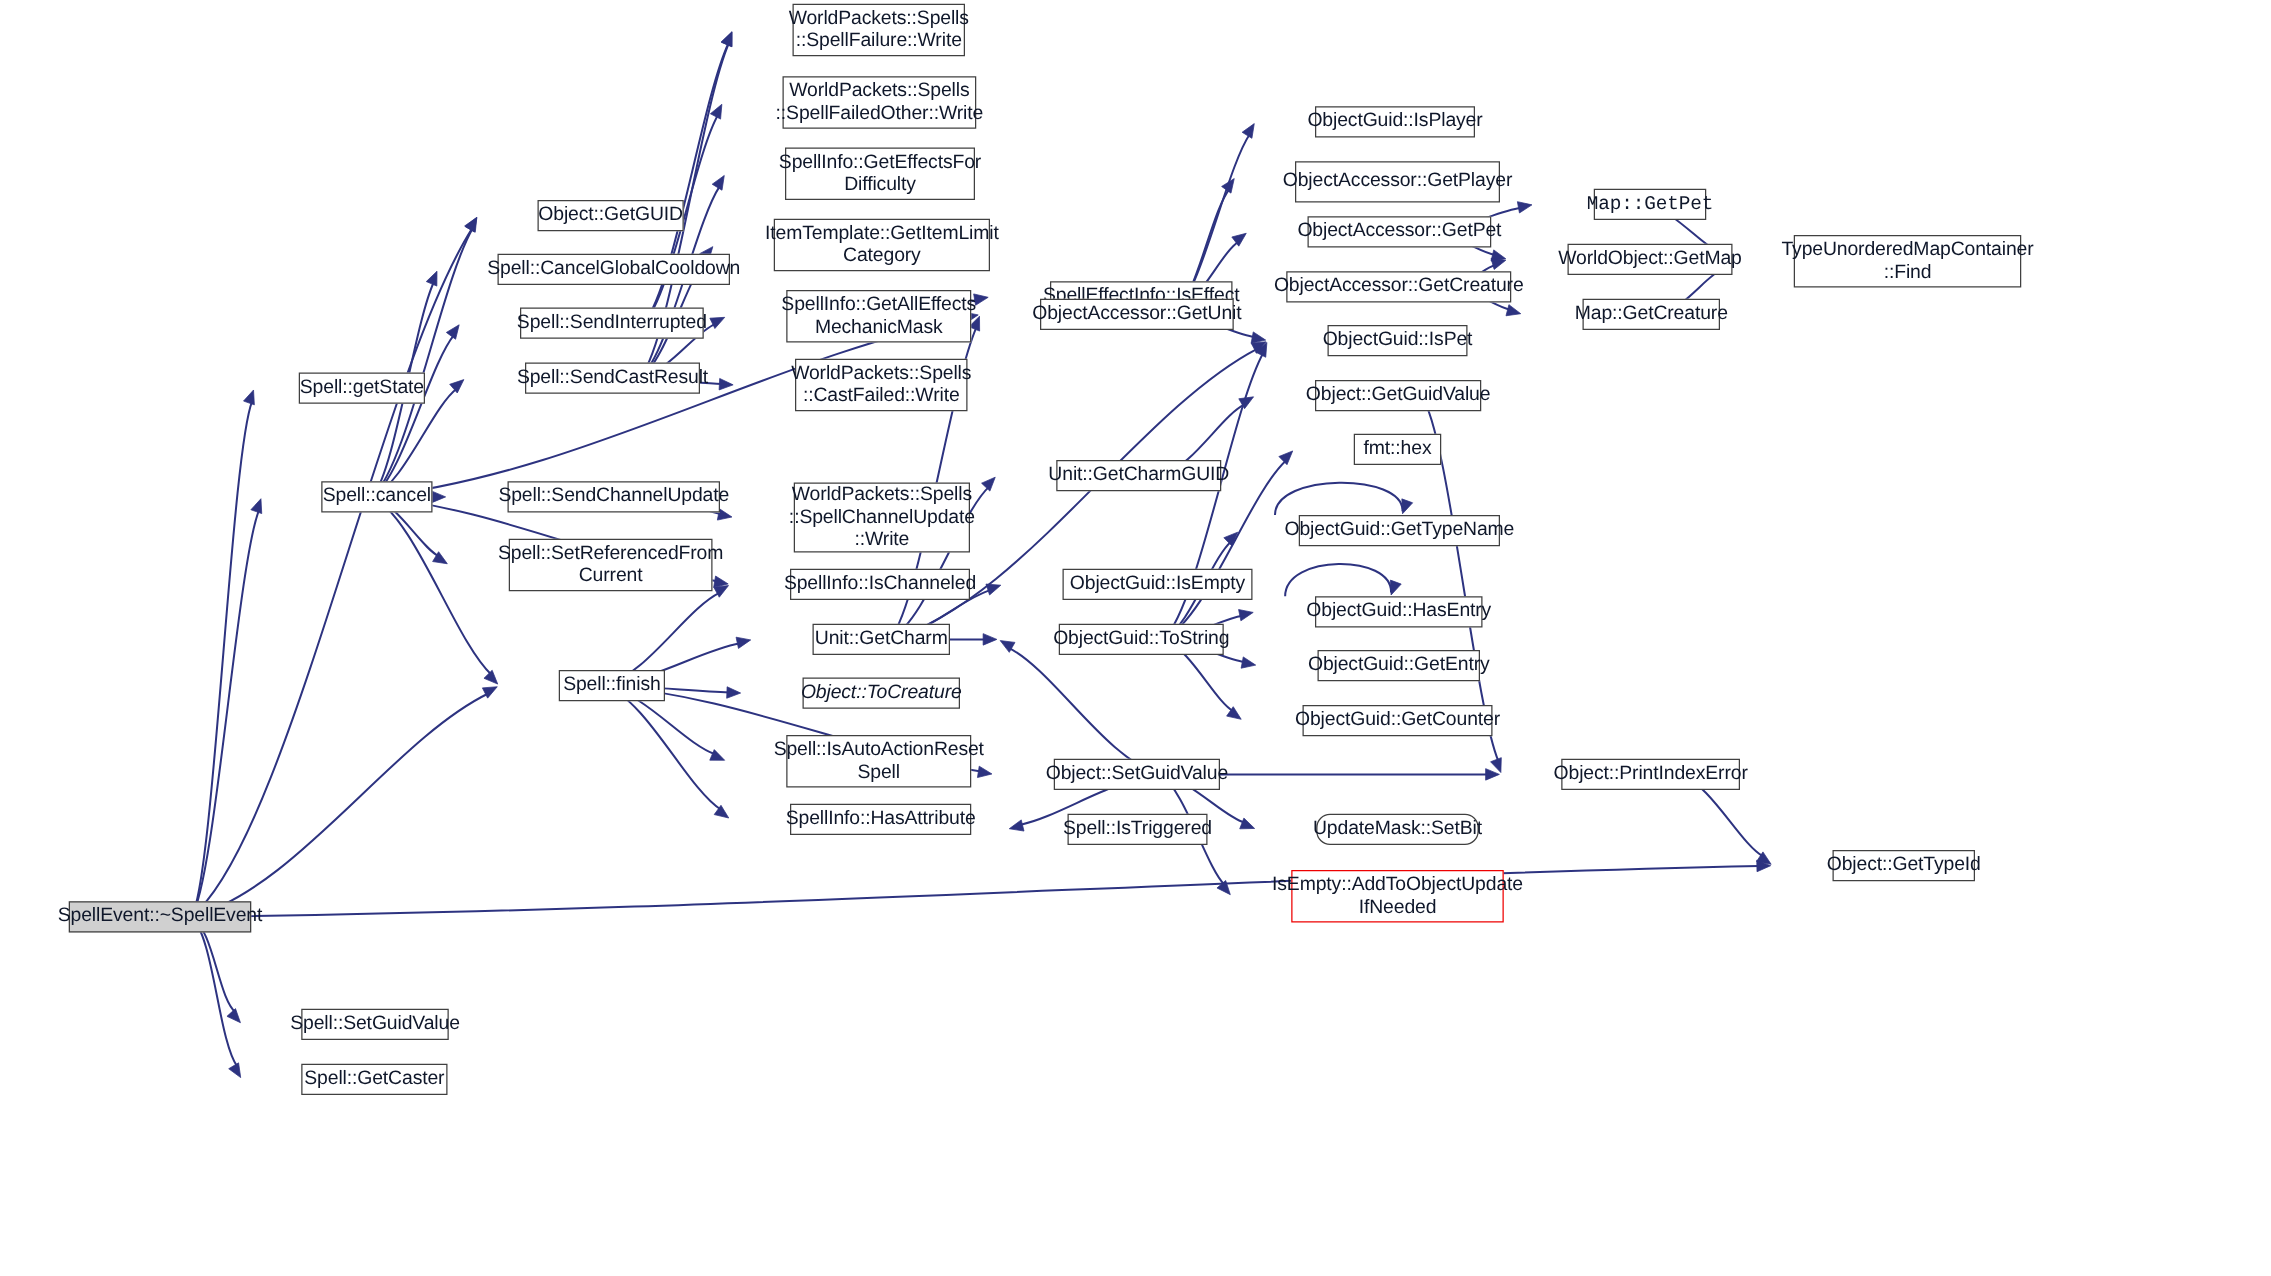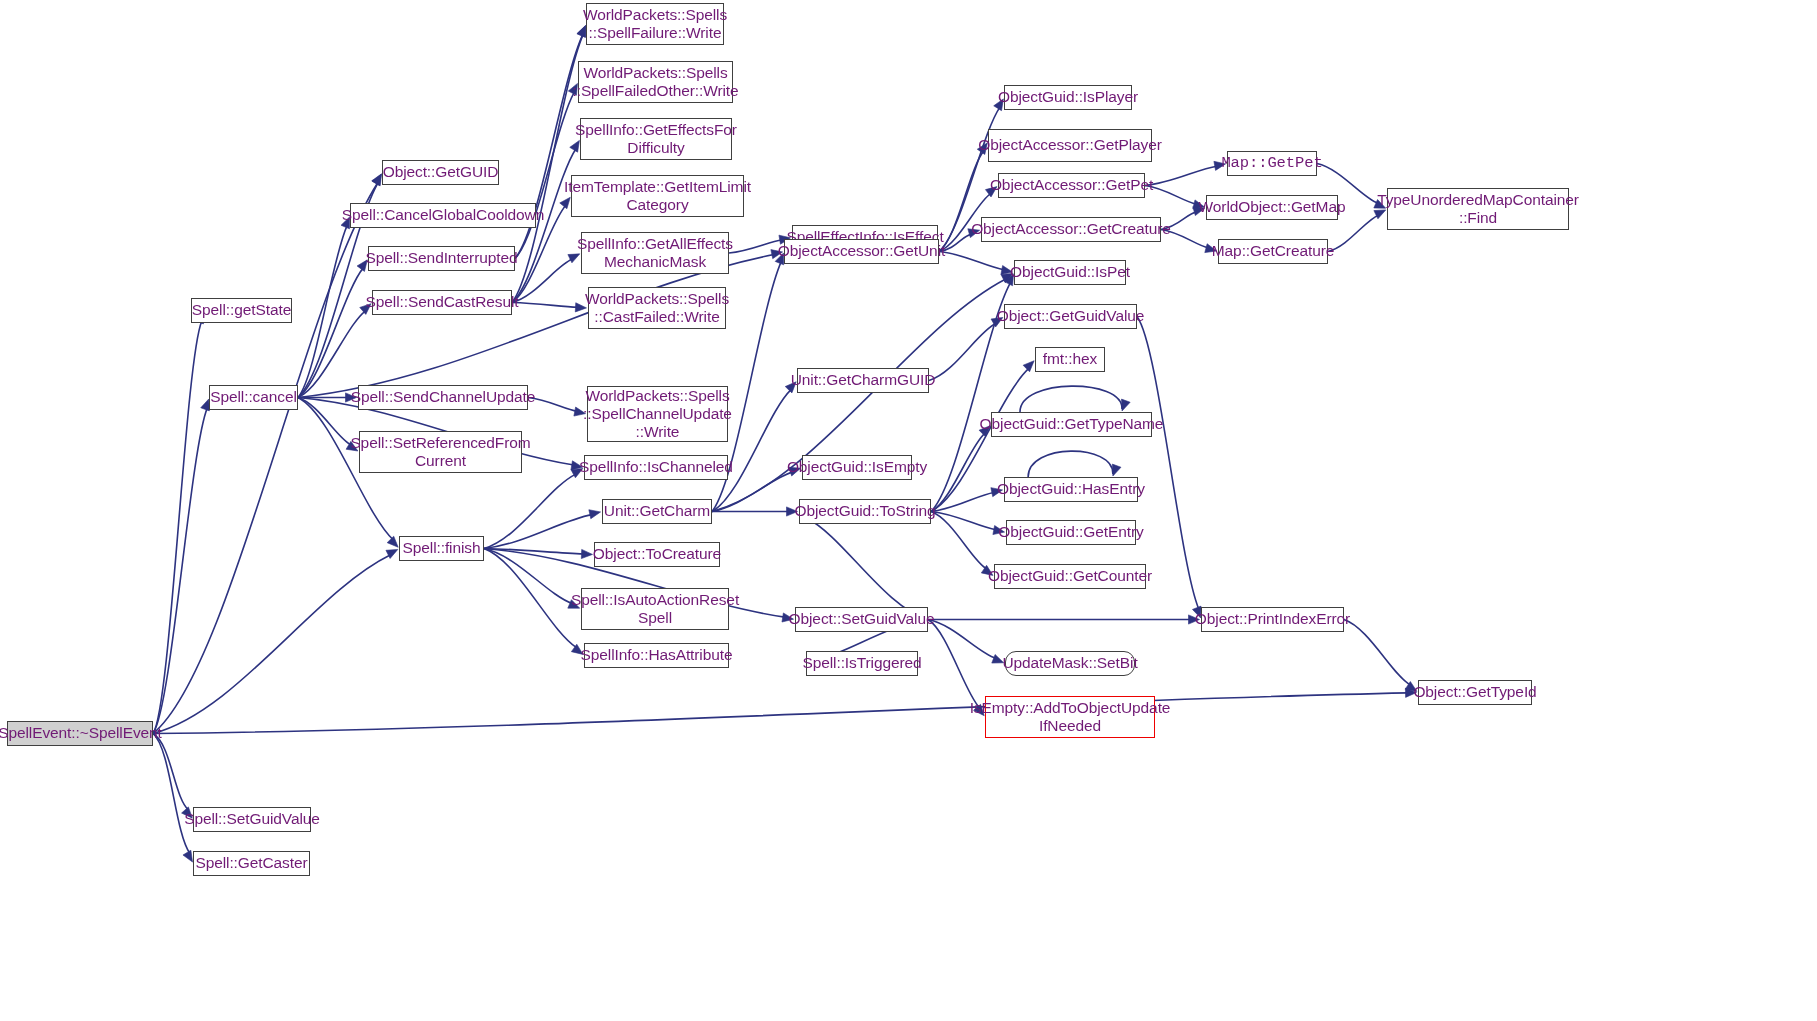--- a/index.html
+++ b/index.html
@@ -33,30 +33,31 @@
   .arrowhead {
     fill: #2d3380;
     stroke: #2d3380;
     stroke-width: 0.6;
   }
   .node {
     position: absolute;
     box-sizing: border-box;
     border: 1.3px solid #404040;
     background: #ffffff;
-    color: #701a75;
+    color: #0f172a;
     font-size: 15.5px;
     line-height: 1.18;
     text-align: center;
     display: flex;
     align-items: center;
     justify-content: center;
     padding: 0 1px;
     white-space: pre-line;
     letter-spacing: -0.1px;
+    margin-left: 48px;
   }
   .node.root {
     background: #d0d0d0;
     border-color: #404040;
   }
   .node.highlight {
     border-color: #ee0000;
     border-width: 1.6px;
   }
 </style>
@@ -342,28 +343,28 @@
 Category</div>
       <div class="node" style="left: 581px; top: 232px; width: 148px; height: 42px;">SpellInfo::GetAllEffects
 MechanicMask</div>
       <div class="node" style="left: 588px; top: 287px; width: 138px; height: 42px;">WorldPackets::Spells
 ::CastFailed::Write</div>
       <div class="node" style="left: 587px; top: 386px; width: 141px; height: 56px;">WorldPackets::Spells
 ::SpellChannelUpdate
 ::Write</div>
       <div class="node" style="left: 584px; top: 455px; width: 144px; height: 25px;">SpellInfo::IsChanneled</div>
       <div class="node" style="left: 602px; top: 499px; width: 110px; height: 25px;">Unit::GetCharm</div>
-      <div class="node" style="left: 594px; top: 542px; width: 126px; height: 25px;">Object::ToCreature</div>
+      <div class="node" style="left: 594px; top: 542px; width: 126px; height: 25px; font-style: italic;">Object::ToCreature</div>
       <div class="node" style="left: 581px; top: 588px; width: 148px; height: 42px;">Spell::IsAutoActionReset
 Spell</div>
       <div class="node" style="left: 584px; top: 643px; width: 145px; height: 25px;">SpellInfo::HasAttribute</div>
       <div class="node" style="left: 792px; top: 225px; width: 146px; height: 25px;">SpellEffectInfo::IsEffect</div>
       <div class="node" style="left: 784px; top: 239px; width: 155px; height: 25px;">ObjectAccessor::GetUnit</div>
       <div class="node" style="left: 797px; top: 368px; width: 132px; height: 25px;">Unit::GetCharmGUID</div>
-      <div class="node" style="left: 802px; top: 455px; width: 110px; height: 25px;">ObjectGuid::IsEmpty</div>
+      <div class="node" style="left: 802px; top: 455px; width: 152px; height: 25px;">ObjectGuid::IsEmpty</div>
       <div class="node" style="left: 799px; top: 499px; width: 132px; height: 25px;">ObjectGuid::ToString</div>
       <div class="node" style="left: 795px; top: 607px; width: 133px; height: 25px;">Object::SetGuidValue</div>
       <div class="node" style="left: 806px; top: 651px; width: 112px; height: 25px;">Spell::IsTriggered</div>
       <div class="node" style="left: 1004px; top: 85px; width: 128px; height: 25px;">ObjectGuid::IsPlayer</div>
       <div class="node" style="left: 988px; top: 129px; width: 164px; height: 33px;">ObjectAccessor::GetPlayer</div>
       <div class="node" style="left: 998px; top: 173px; width: 147px; height: 25px;">ObjectAccessor::GetPet</div>
       <div class="node" style="left: 981px; top: 217px; width: 180px; height: 25px;">ObjectAccessor::GetCreature</div>
       <div class="node" style="left: 1014px; top: 260px; width: 112px; height: 25px;">ObjectGuid::IsPet</div>
       <div class="node" style="left: 1004px; top: 304px; width: 133px; height: 25px;">Object::GetGuidValue</div>
       <div class="node" style="left: 1035px; top: 347px; width: 70px; height: 25px;">fmt::hex</div>

